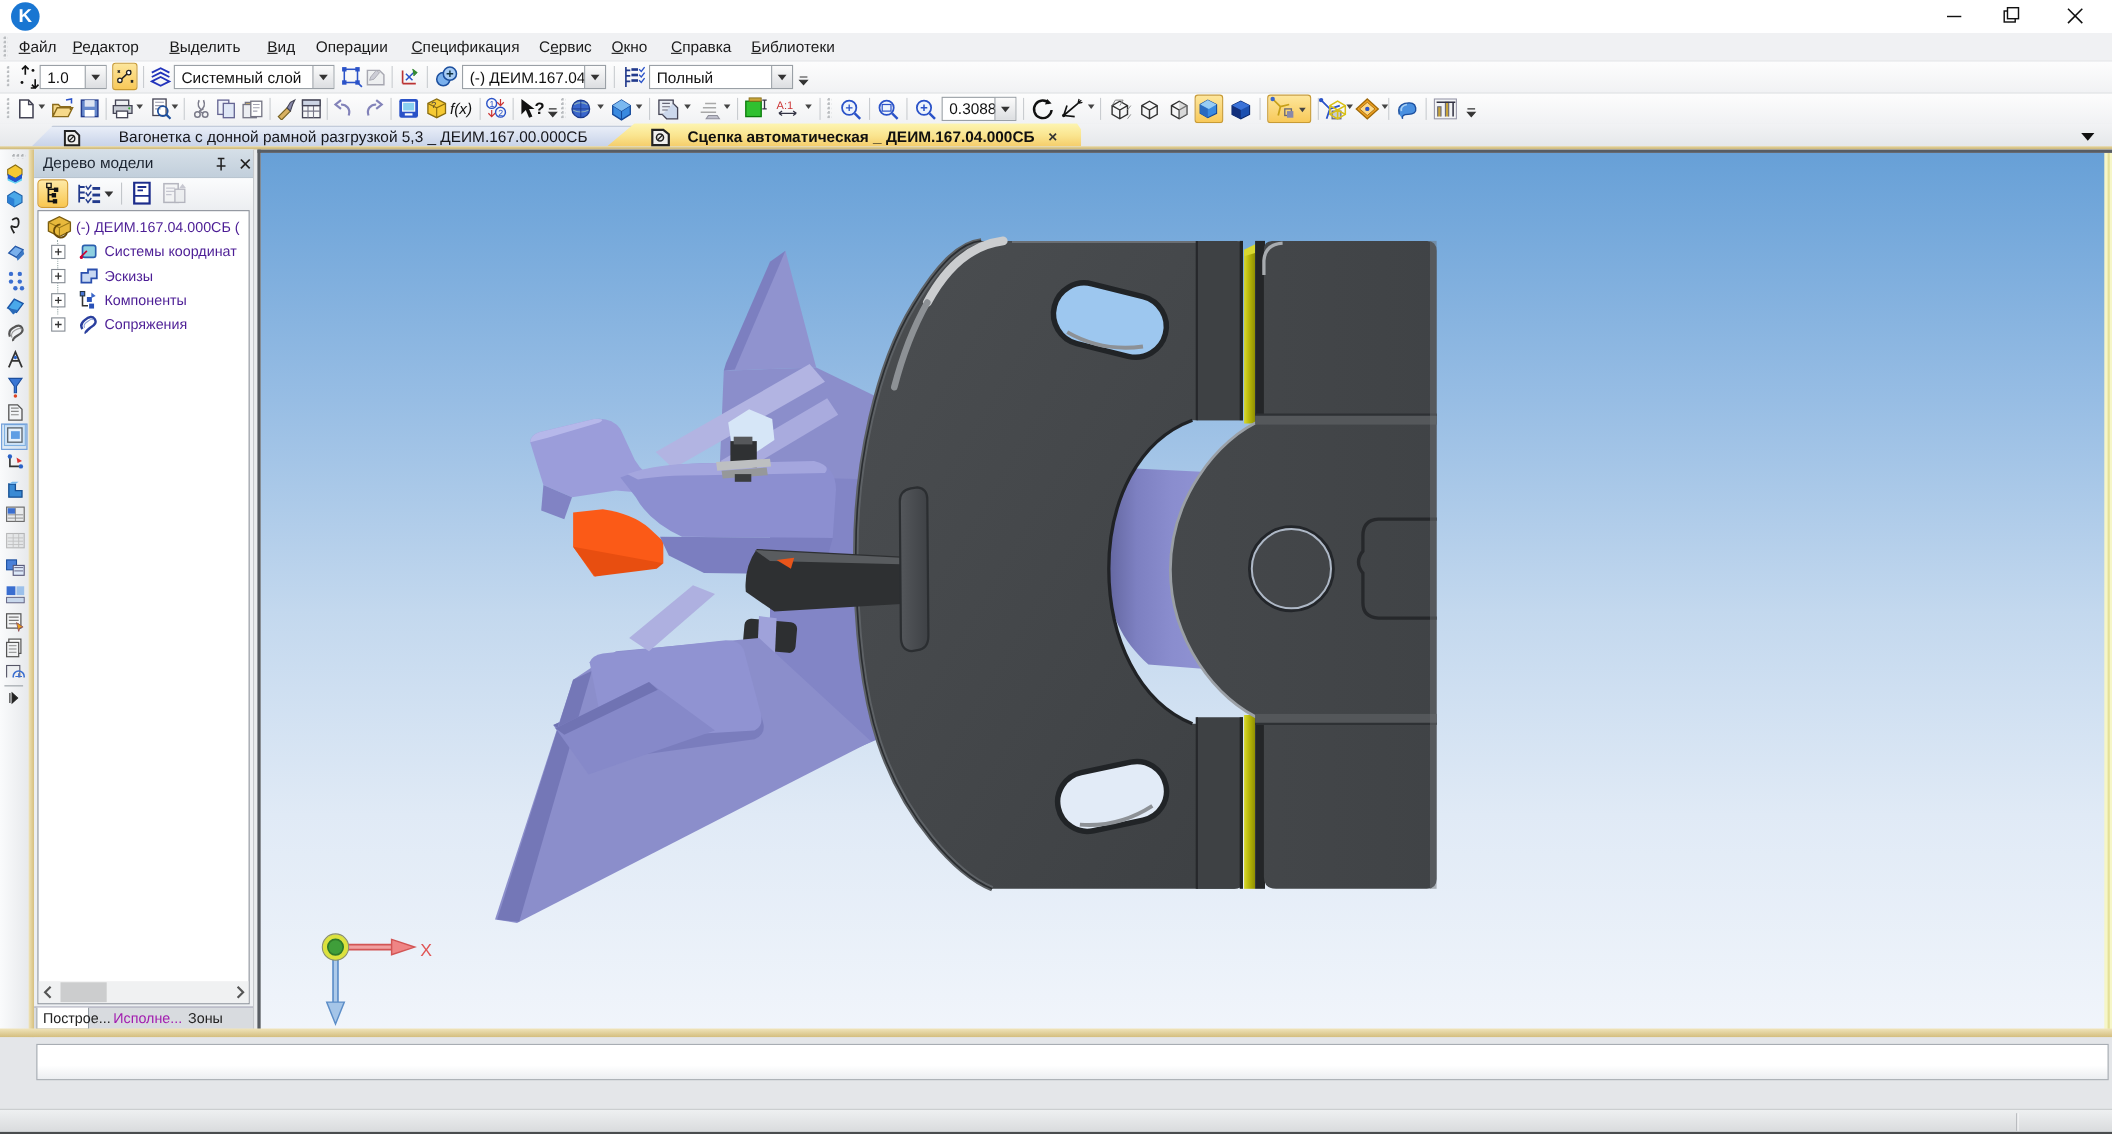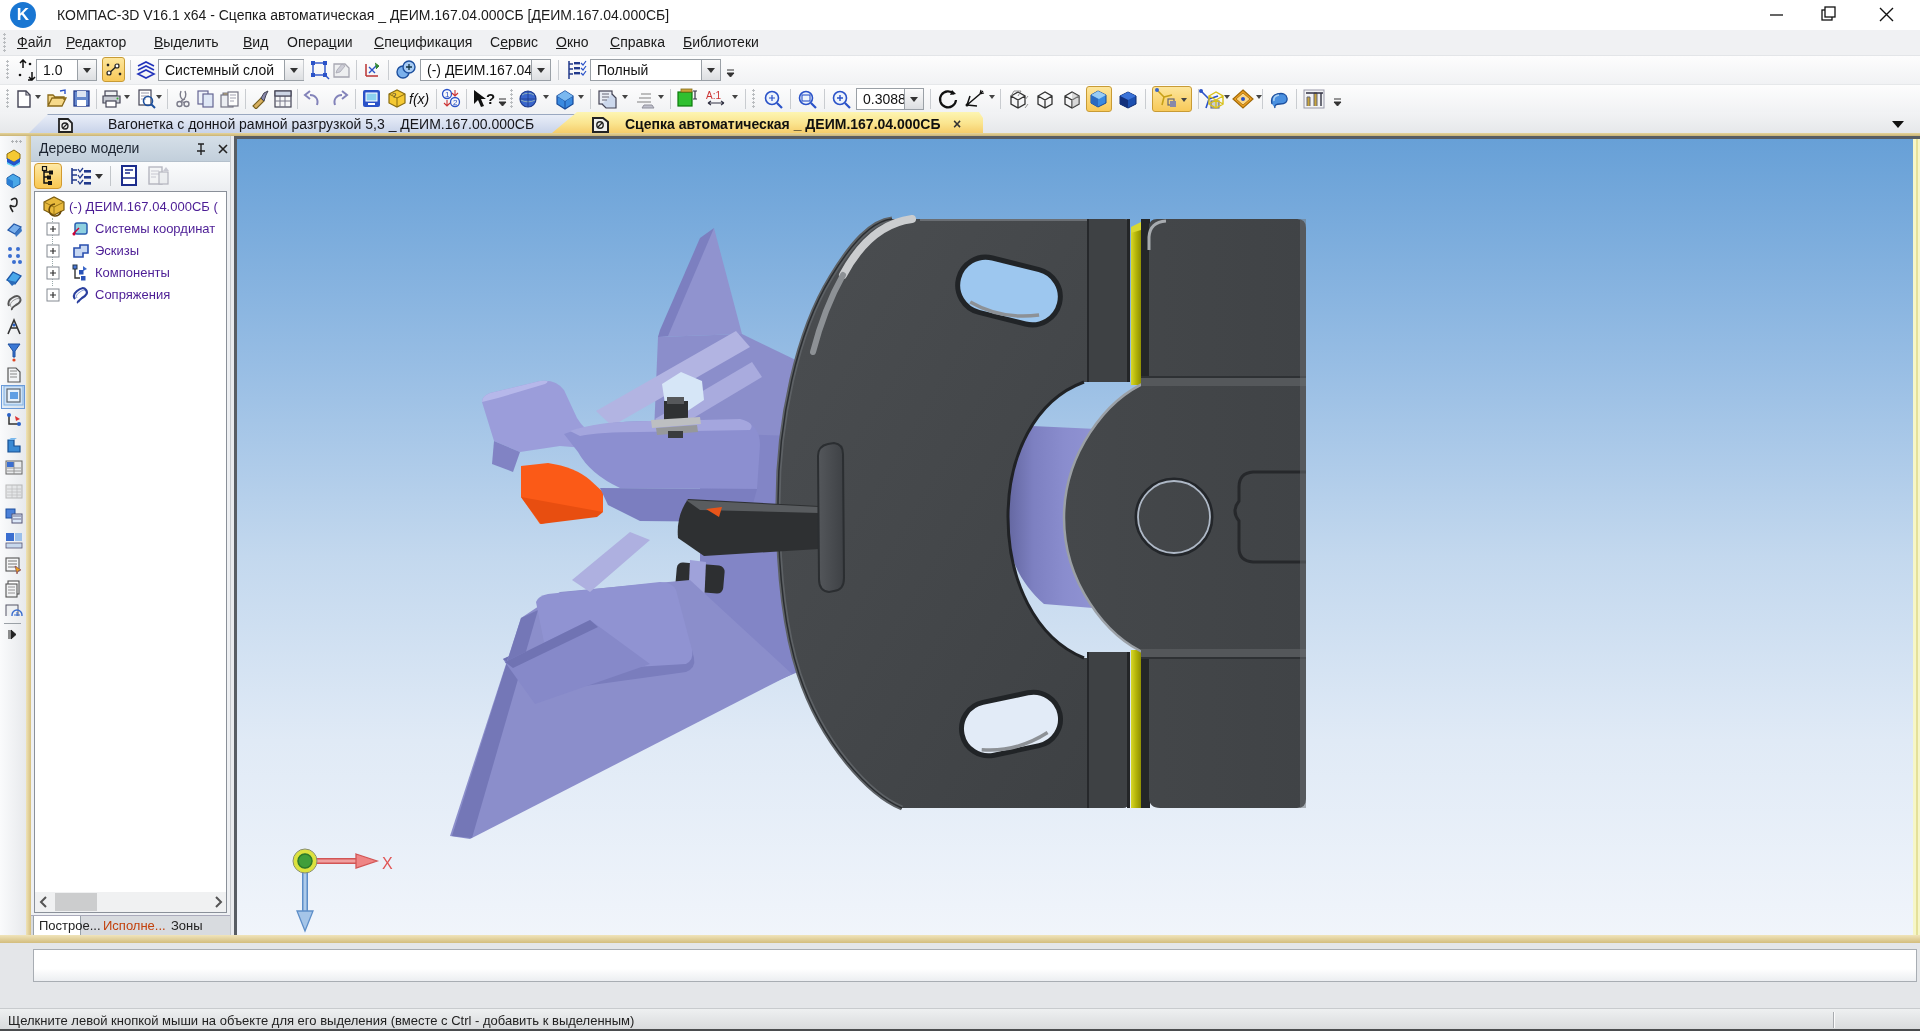--- a/index.html
+++ b/index.html
@@ -46,21 +46,20 @@
 #inputbox { left:33px; top:6px; width:1884px; height:33px; background:linear-gradient(#ffffff 60%,#eceef1); border:1px solid #a8adb3; }
 #statusbar { left:0; top:1008px; width:1920px; height:23px; background:linear-gradient(#eef0f1,#d9dbdd); border-top:1px solid #c8cbce; border-bottom:2px solid #4a4c4e; font-size:13px; color:#222; }
 #statusbar .stext { position:absolute; left:8px; top:4px; }
 .treerow { position:absolute; font-size:13px; color:#4c1d95; white-space:nowrap; }
 </style>
 </head>
 <body>
 
 <div class="abs" id="titlebar">
   <div class="abs logo">K</div>
-  <div class="abs ttext">КОМПАС-3D V16.1 x64 - Сцепка автоматическая _ ДЕИМ.167.04.000СБ [ДЕИМ.167.04.000СБ]</div>
   <svg class="abs" style="left:1760px;top:0" width="160" height="30">
     <line x1="10" y1="15" x2="23" y2="15" stroke="#111" stroke-width="1.3"></line>
     <rect x="62" y="10" width="10" height="10" fill="none" stroke="#111" stroke-width="1.3"></rect>
     <rect x="65" y="7" width="10" height="10" fill="#fff" stroke="#111" stroke-width="1.3"></rect>
     <path d="M120 8 L133 21 M133 8 L120 21" stroke="#111" stroke-width="1.4"></path>
   </svg>
 </div>
 
 <div class="abs" id="menubar">
   <div class="abs grip" style="left:3px;top:3px"></div>
@@ -592,21 +591,21 @@
             <path d="M9,2 L4,7 L9,12" stroke="#555" stroke-width="2" fill="none"></path>
           </svg>
         <svg class="abs" style="left:176px;top:3px" width="14" height="14">
             <path d="M5,2 L10,7 L5,12" stroke="#555" stroke-width="2" fill="none"></path>
           </svg>
         <div class="abs" style="left:20px;top:1px;width:42px;height:18px;background:#cccdce"></div>
       </div>
     </div>
     <div class="abs" style="left:0;top:779px;width:199px;height:21px;background:#d8dbdf;border-top:1px solid #aab">
       <div class="abs" style="left:2px;top:0px;width:48px;height:20px;background:#fff;border:1px solid #99a1a8;border-top:none;font-size:13px;color:#222;padding:2px 0 0 5px">Построе...</div>
-      <div class="abs" style="left:72px;top:2px;font-size:13px;color:#c2410c">Исполне...</div>
+      <div class="abs" style="left:72px;top:2px;font-size:13px;color:#a21caf">Исполне...</div>
       <div class="abs" style="left:140px;top:2px;font-size:13px;color:#222">Зоны</div>
     </div>
   </div>
   <div class="abs" id="viewport">
   <svg width="1683" height="799" viewBox="237 139 1683 799">
     <defs>
       <linearGradient id="bgg" x1="0" y1="139" x2="0" y2="941" gradientUnits="userSpaceOnUse">
         <stop offset="0" stop-color="#67a0d7"></stop>
         <stop offset="0.28" stop-color="#97bde4"></stop>
         <stop offset="0.52" stop-color="#c3d8ee"></stop>
@@ -773,16 +772,15 @@
     </g>
   </svg>
   </div>
   <div class="abs" id="goldB"></div>
 </div>
 
 <div class="abs" id="bottom">
   <div class="abs" id="inputbox"></div>
 </div>
 <div class="abs" id="statusbar">
-  <div class="stext">Щелкните левой кнопкой мыши на объекте для его выделения (вместе с Ctrl - добавить к выделенным)</div>
   <div class="abs" style="left:1833px;top:3px;width:1px;height:16px;background:#a8abaf"></div>
   <div class="abs" style="left:1834px;top:3px;width:1px;height:16px;background:#fbfbfc"></div>
 </div>
 
 </body></html>

